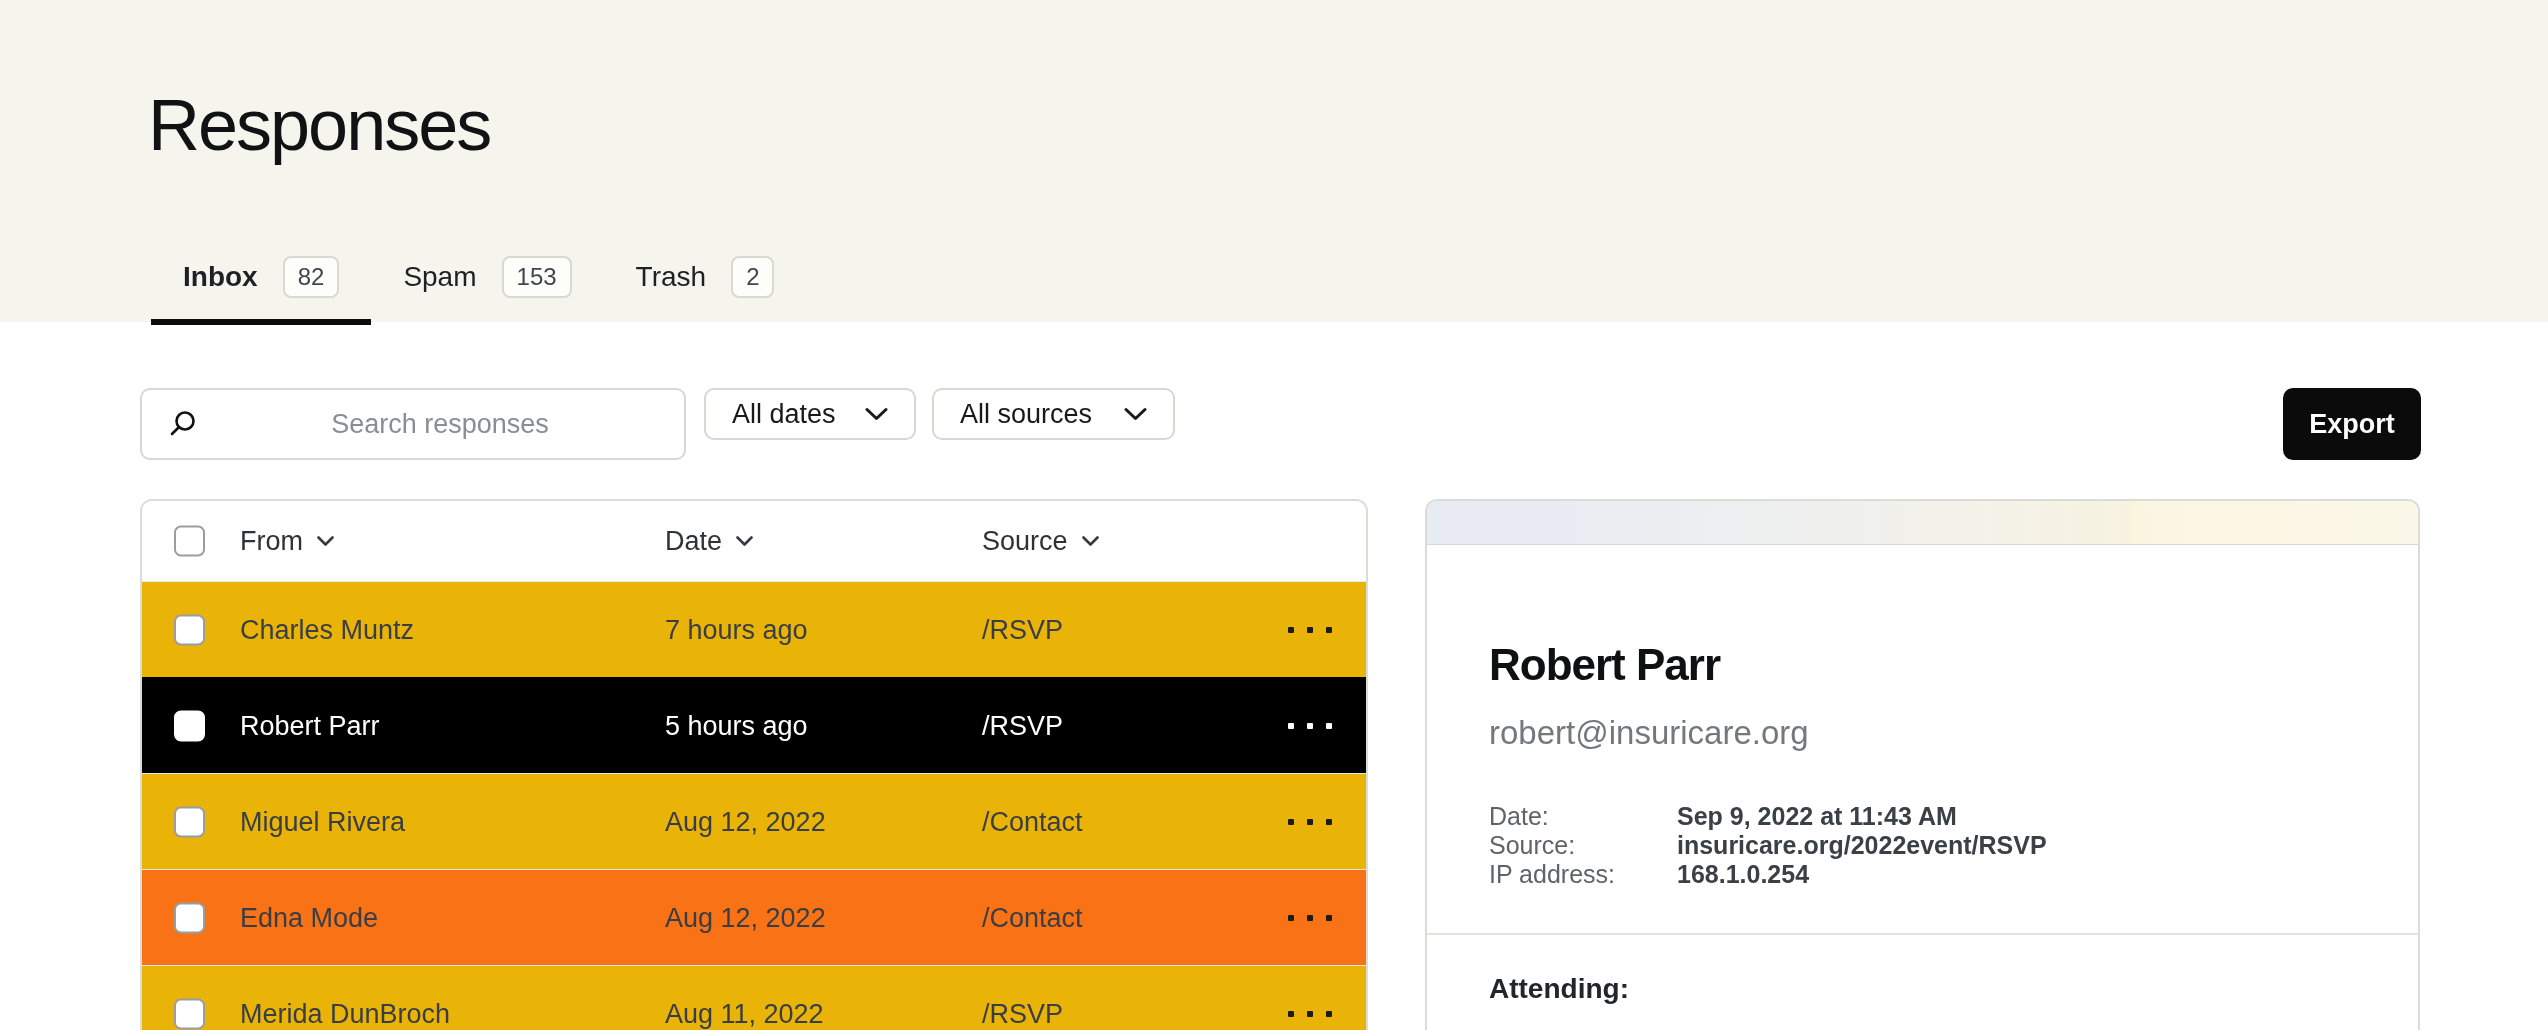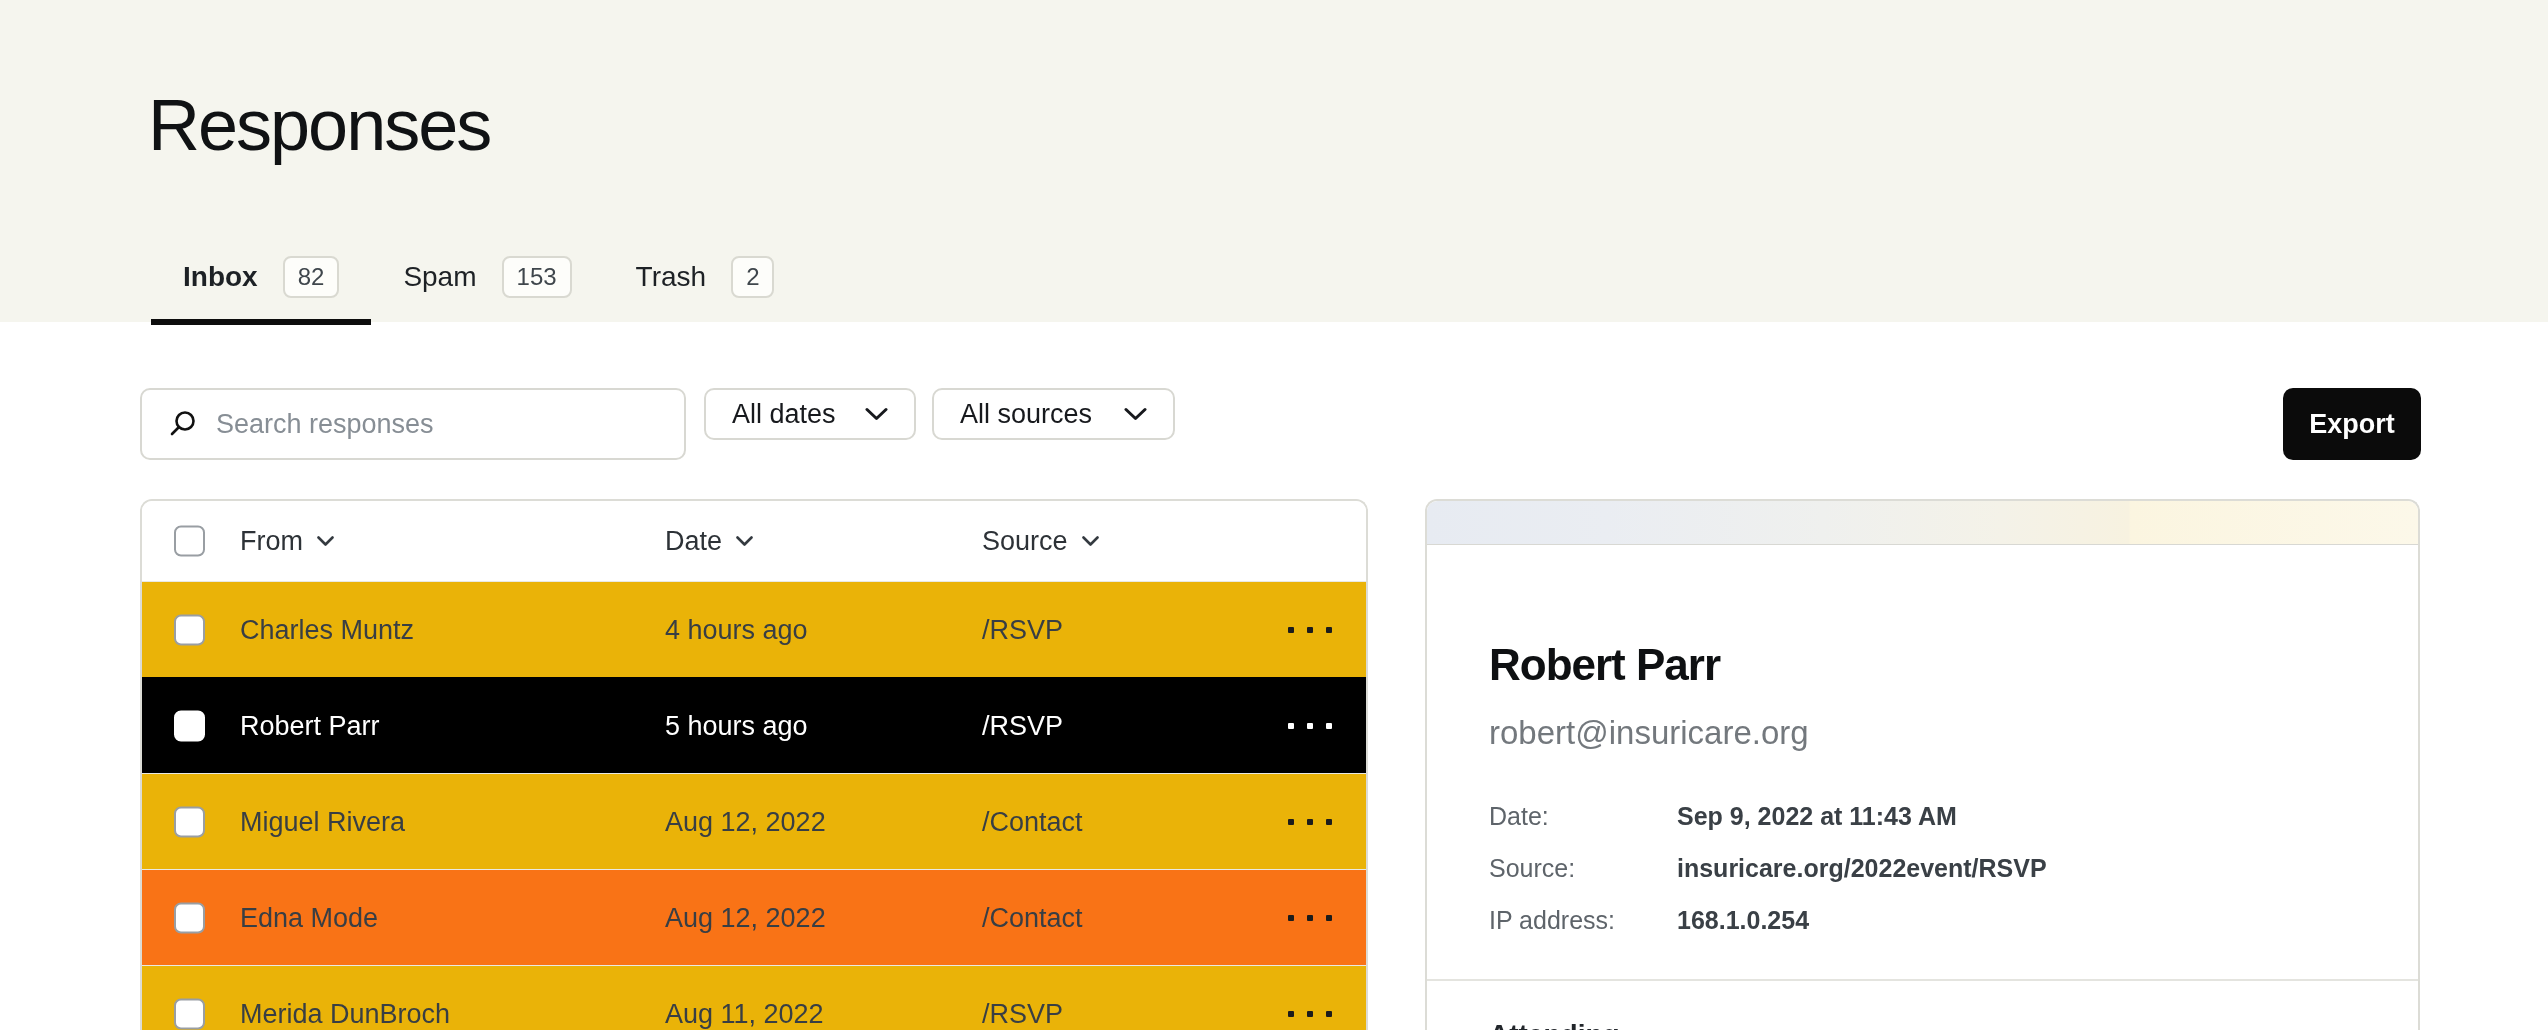--- a/index.html
+++ b/index.html
@@ -22,21 +22,21 @@
   .tab-badge { display:inline-block; font-size:24px; line-height:1; color:#3f464c;
                background:#fdfdfa; border:2px solid #d9d9d1; border-radius:8px;
                padding:7px 13px; font-weight:400; }
 
   
   .search-box { position:absolute; left:140px; top:388px; width:546px; height:72px;
                 background:#fff; border:2px solid #d8d8d2; border-radius:10px;
                 display:flex; align-items:center; padding:0 20px 0 24px; gap:18px; cursor:text; }
   .search-box svg { flex:0 0 auto; }
   .search-input { flex:1; border:none; outline:none; background:transparent;
-                  font-family:"Liberation Sans", sans-serif; font-size:27px; color:#15803d; }
+                  font-family:"Liberation Sans", sans-serif; font-size:27px; color:#15803d;text-align:center; }
   .search-input::placeholder { color:#878e95; opacity:1; }
 
   .dropdown { position:absolute; top:388px; height:52px; background:#fff;
               border:2px solid #d8d8d2; border-radius:10px; display:flex;
               align-items:center; justify-content:space-between; padding:0 26px;
               font-size:27px; font-weight:500; color:#17191d; cursor:pointer; }
   .dd-dates   { left:704px; width:212px; }
   .dd-sources { left:932px; width:243px; }
 
   .export-btn { position:absolute; left:2283px; top:388px; width:138px; height:72px;
@@ -72,21 +72,21 @@
   
   .detail-card { position:absolute; left:1425px; top:499px; width:995px; height:531px;
                  background:#fff; border:2px solid #dcdcd6; border-bottom:none;
                  border-radius:12px 12px 0 0; overflow:hidden; }
   .banner { height:44px; border-bottom:1px solid #d8d8d3; border-radius:10px 10px 0 0;
             background:linear-gradient(90deg,#e7ebf2 0%,#eaedf2 18%,#eff0ee 40%,
                        #f4f2e8 58%,#f7f2e0 70.8%,#fbf5e0 71%,#fcf8e9 100%); }
   .d-name  { margin:95px 0 0 62px; font-size:44px; font-weight:700; letter-spacing:-1px; color:#0e1012; }
   .d-email { margin:24px 0 0 62px; font-size:33px; color:#73787d; }
   .d-fields { margin:50px 0 0 62px; display:grid; grid-template-columns:188px auto;
-              row-gap:23px; font-size:25px; align-items:baseline; }
+              font-size:25px; align-items:baseline; }
   .d-label { color:#5e646a; }
   .d-value { font-weight:700; color:#3a4046; }
   .d-divider { margin-top:44px; border-top:2px solid #e4e4df; }
   .d-heading { margin:38px 0 0 62px; font-size:28px; font-weight:700; color:#22262b; }
 </style>
 </head>
 <body>
 
 <div class="page">
 
@@ -153,21 +153,21 @@
         <span>Source</span>
         <svg width="17" height="11" viewBox="0 0 17 11" fill="none">
           <path d="M1.5 2 L8.5 9 L15.5 2" stroke="#343a40" stroke-width="2.6" stroke-linecap="round" stroke-linejoin="round"></path>
         </svg>
       </span>
     </div>
 
     <div class="t-row unread">
       <span class="cell c-check checkbox"></span>
       <span class="cell c-from">Charles Muntz</span>
-      <span class="cell c-date">4 hours ago</span>
+      <span class="cell c-date">7 hours ago</span>
       <span class="cell c-source">/RSVP</span>
       <span class="cell c-dots">
           <i></i>
           <i></i>
           <i></i>
         </span>
     </div>
 
     <div class="t-row selected">
       <span class="cell c-check checkbox"></span>

